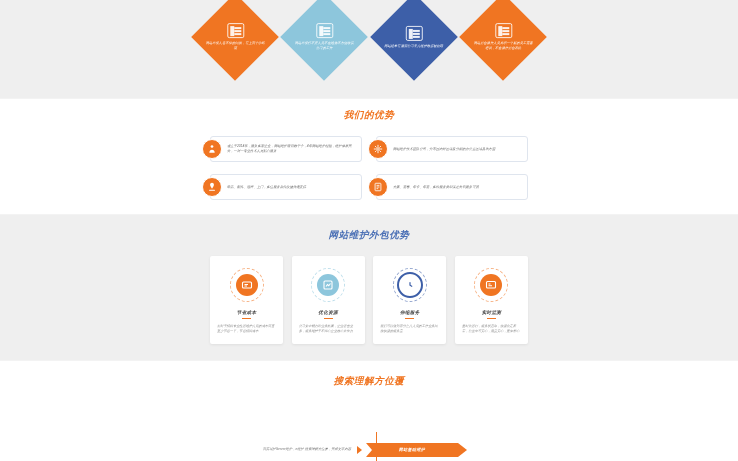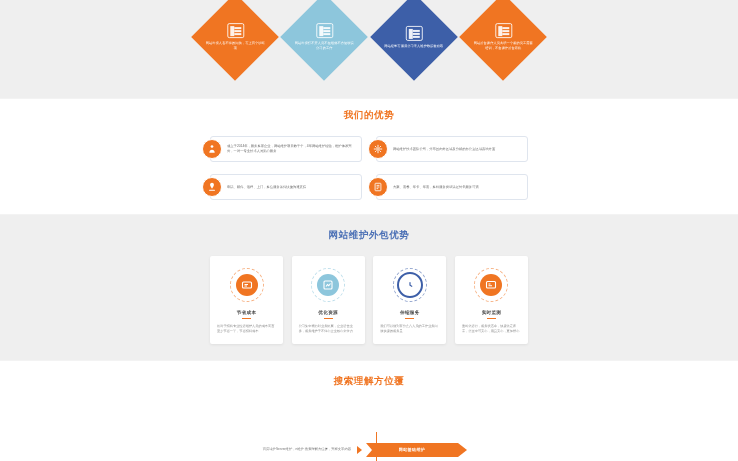--- a/index.html
+++ b/index.html
@@ -3,21 +3,21 @@
 <meta charset="utf-8">
 <style>
   html,body{margin:0;padding:0;}
   body{
     width:738px;height:461px;overflow:hidden;
     background:#ffffff;
     font-family:"Liberation Sans","DejaVu Sans",sans-serif;
     color:#555;
     -webkit-font-smoothing:antialiased;
   }
-  .page{width:738px;height:461px;position:relative;}
+  .page{width:738px;height:461px;position:relative;font-style:italic;}
 
   
   .section{width:100%;box-sizing:border-box;position:relative;}
   .sec-gray{background:#efefef;}
   .sec-white{background:#ffffff;}
 
   
   .hero{height:98px;}
   .diamond-row{
     display:flex;justify-content:space-between;align-items:center;

